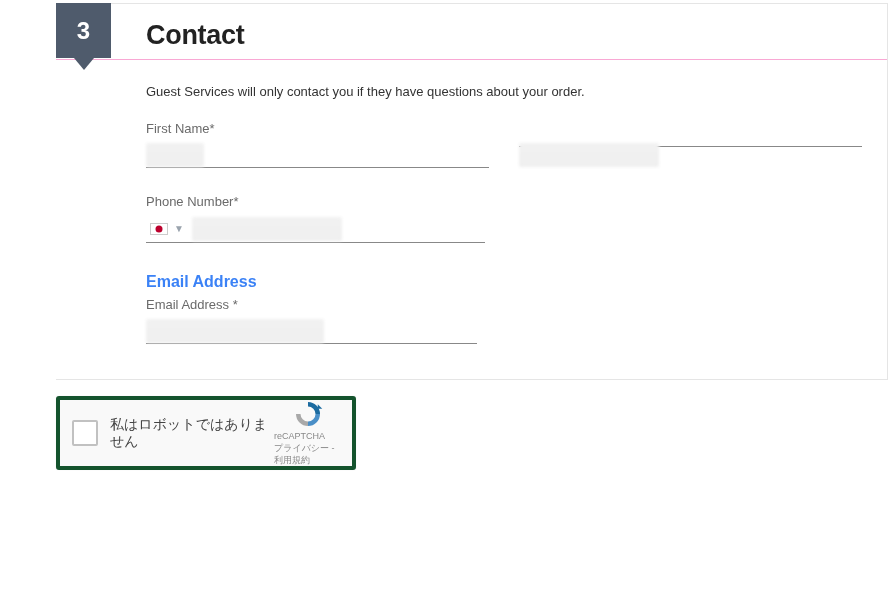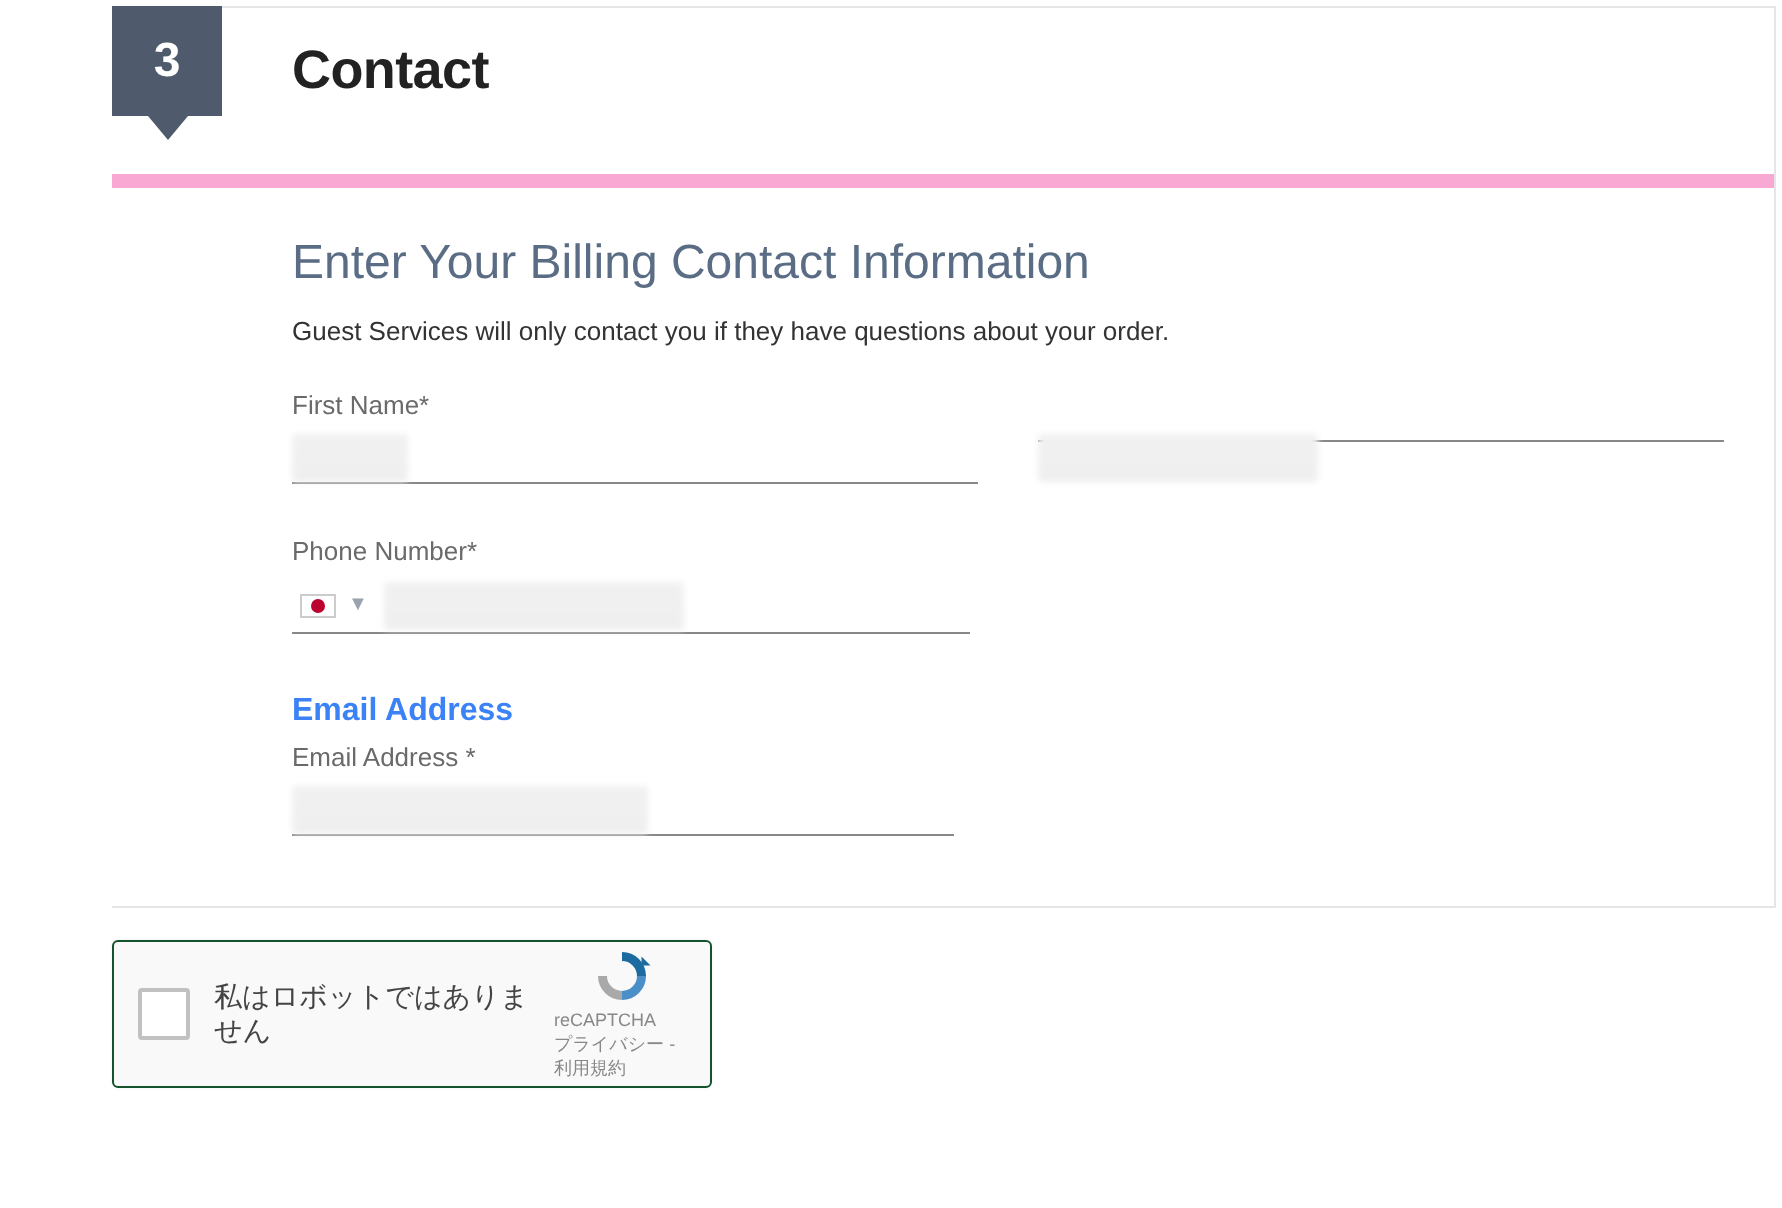--- a/index.html
+++ b/index.html
@@ -38,22 +38,22 @@
       position: absolute;
       bottom: -12px;
       left: 50%;
       transform: translateX(-50%);
       width: 0; height: 0;
       border-left: 10px solid transparent;
       border-right: 10px solid transparent;
       border-top: 12px solid #4f5b6c;
     }
     .header {
-      padding: 16px 0 36px 90px;
-      border-bottom: 7px solid #f9a8d4;
+      padding: 16px 0 8px 90px;
+      border-bottom: 1px solid #f9a8d4;
     }
     .header h2 {
       font-size: 27px;
       font-weight: 700;
       color: #222;
       letter-spacing: -0.3px;
     }
     .content {
       padding: 24px 25px 0 90px;
     }
@@ -139,21 +139,21 @@
       font-size: 16px;
       color: #3b82f6;
       margin-top: 30px;
       margin-bottom: 6px;
     }
     .recaptcha {
       margin-left: 56px;
       margin-top: 16px;
       width: 300px;
       height: 74px;
-      border: 1px solid #14532d;
+      border: 4px solid #14532d;
       border-radius: 3px;
       background: #f9f9f9;
       display: flex;
       align-items: center;
       padding: 0 10px 0 12px;
       box-shadow: 0 0 2px rgba(0,0,0,0.05);
       position: relative;
     }
     .rc-check {
       width: 26px; height: 26px;
@@ -187,21 +187,20 @@
 
 <div class="panel">
   <div class="step-badge">
     <span>3</span>
   </div>
   <div class="header">
     <h2>Contact</h2>
   </div>
   <div class="content">
 
-    <div class="section-title">Enter Your Billing Contact Information</div>
     <div class="section-desc">Guest Services will only contact you if they have questions about your order.</div>
 
     <div class="row">
       <div class="field half">
         <span class="label">First Name*</span>
         <input class="input-line" type="text" value="" style="">
         <span class="redact" style="width:58px"></span>
       </div>
       <div class="field half">
         <input class="input-line" type="text" value="" style="">

